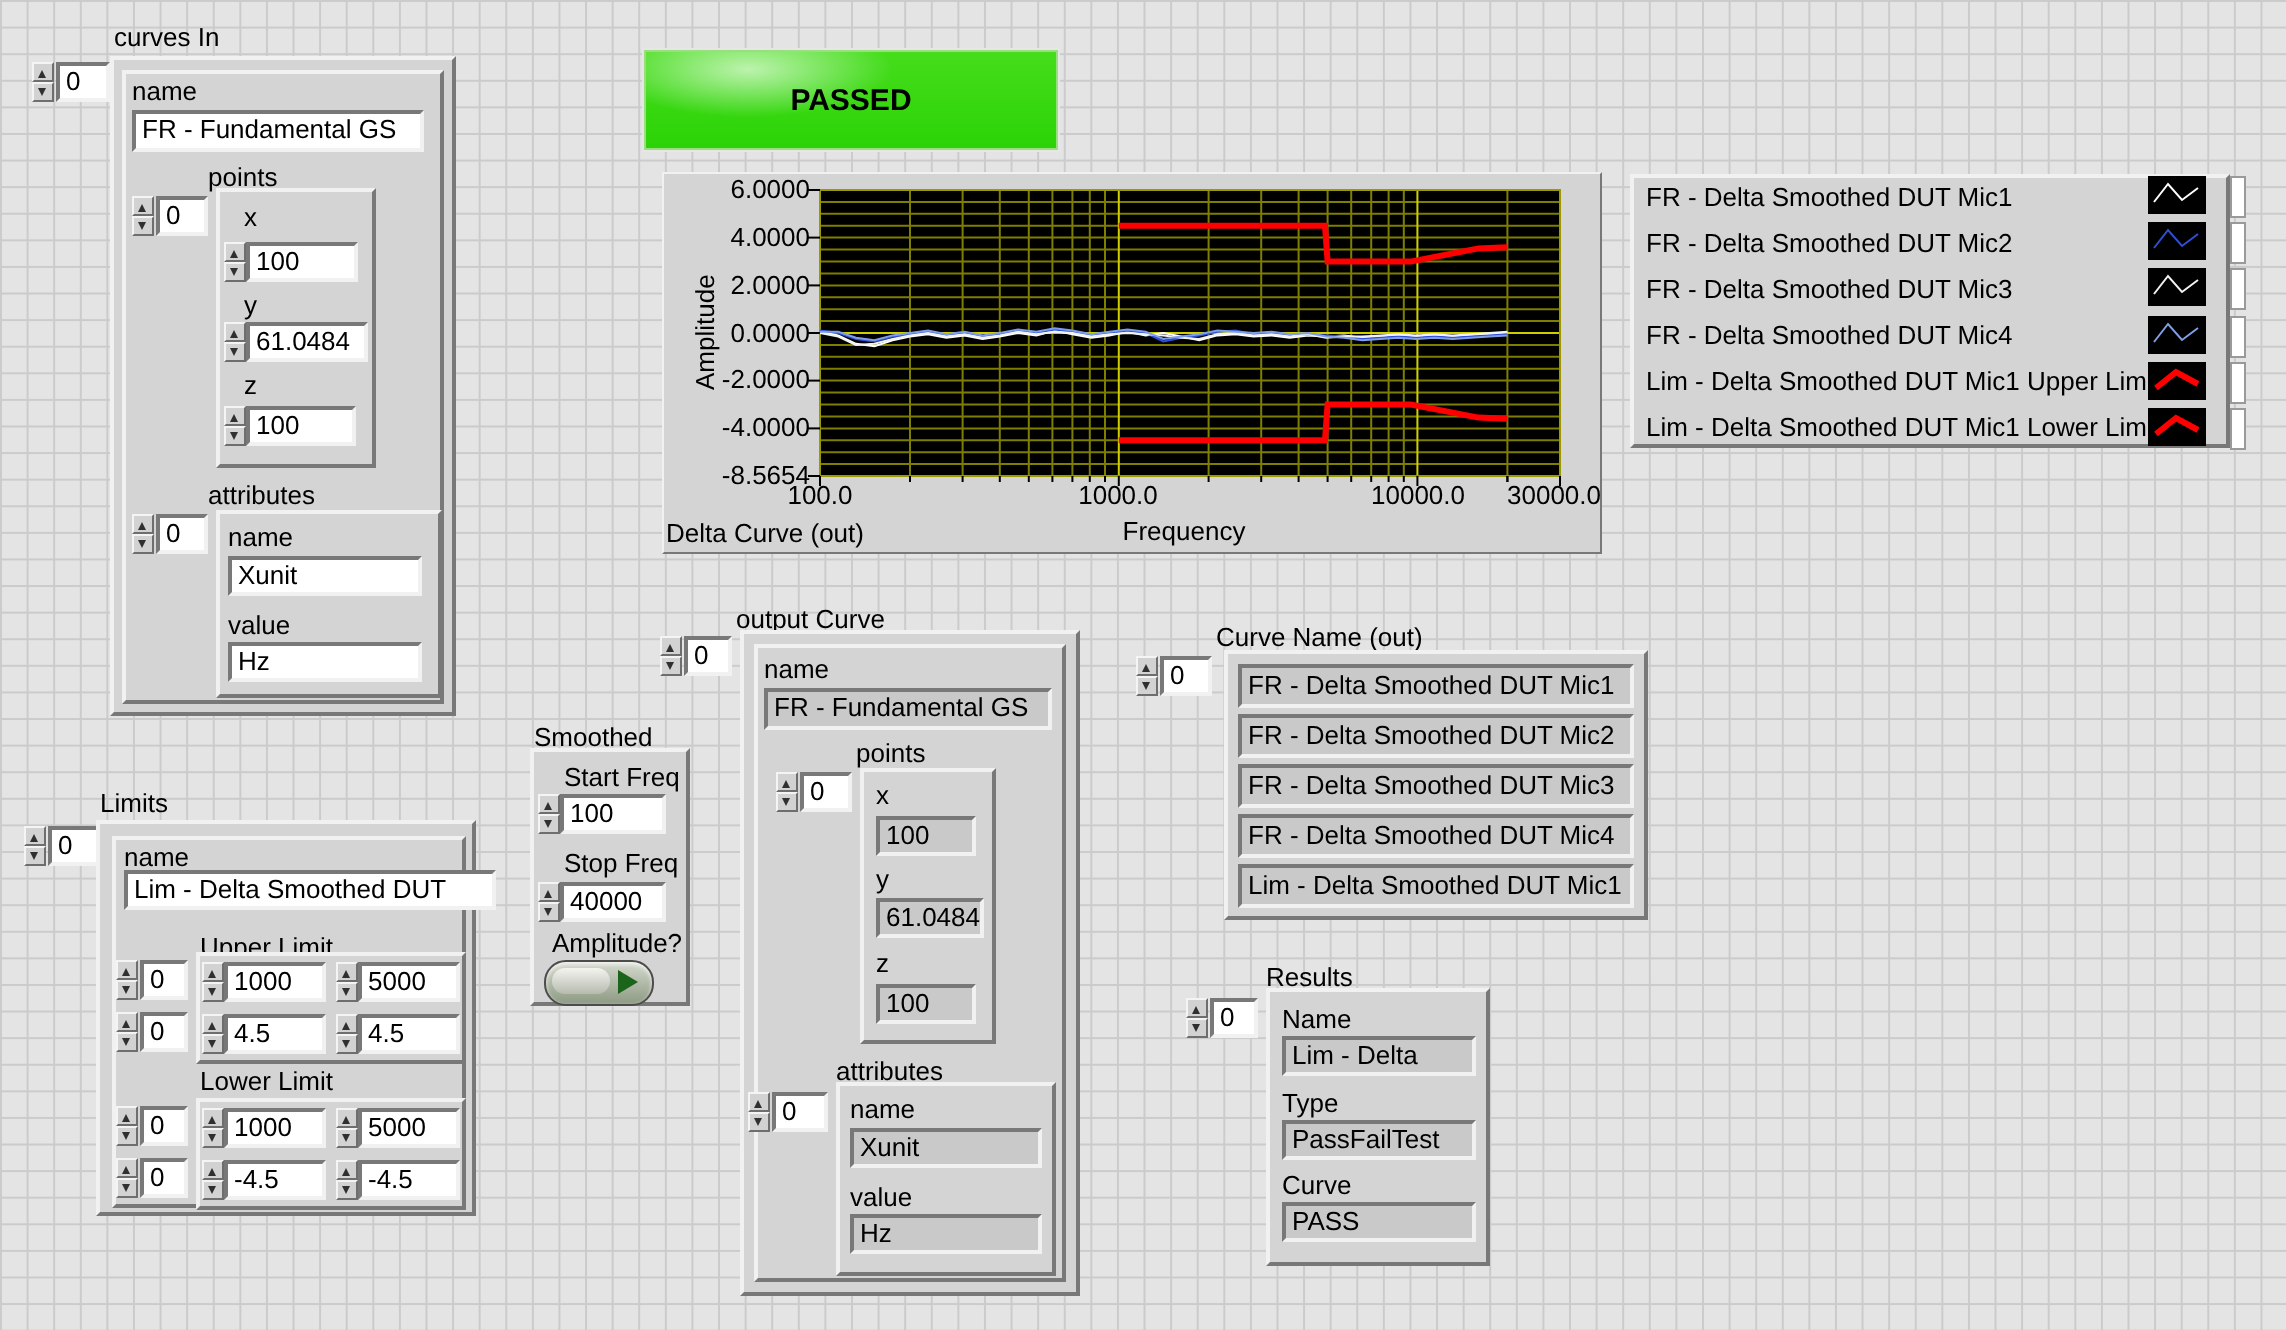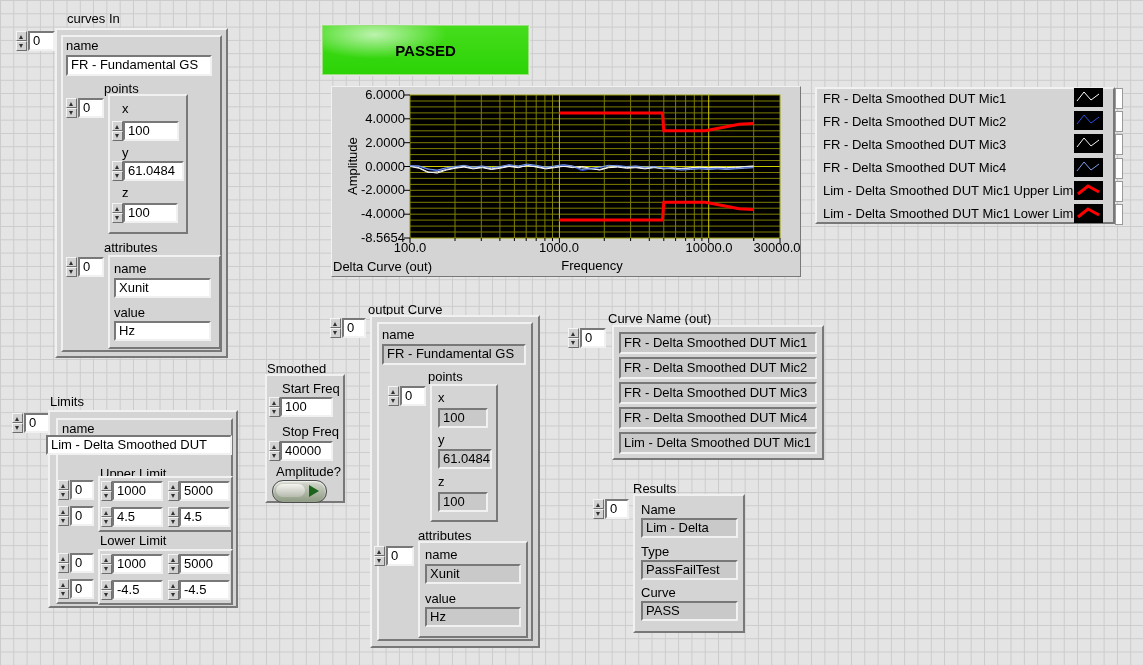--- a/index.html
+++ b/index.html
@@ -45,21 +45,21 @@
     border:1px solid #4c4c4c;background:linear-gradient(180deg,#d6dacf,#8d9a83);
     box-shadow:inset 0 1px 2px rgba(255,255,255,.8);}
   .toggle::before{content:"";position:absolute;left:3px;top:3px;width:29px;height:13px;border-radius:8px;
     background:linear-gradient(180deg,#f4f4f0,#b6bbae);}
   .toggle::after{content:"";position:absolute;right:7px;top:4px;
     border-left:10px solid #1c641c;border-top:6px solid transparent;border-bottom:6px solid transparent;}
 </style>
 </head>
 <body>
 
-<div class="lbl" style="left:67px;top:11px">curves In</div>
+<div class="lbl" style="left:57px;top:11px">curves In</div>
 <div class="spin" style="left:16px;top:31px">
     <span class="up"></span>
     <span class="dn"></span>
   </div>
 <div class="fldw" style="left:28px;top:31px;width:27px;height:20px">0</div>
 <div class="raised" style="left:55px;top:28px;width:173px;height:330px"></div>
 <div class="raised" style="left:61px;top:35px;width:161px;height:317px"></div>
 <div class="lbl" style="left:66px;top:38px">name</div>
 <div class="fldw" style="left:66px;top:55px;width:146px;height:21px">FR - Fundamental GS</div>
 <div class="lbl" style="left:104px;top:81px">points</div>
@@ -101,21 +101,21 @@
 
 <div class="lbl" style="left:50px;top:394px">Limits</div>
 <div class="spin" style="left:12px;top:413px">
     <span class="up"></span>
     <span class="dn"></span>
   </div>
 <div class="fldw" style="left:24px;top:413px;width:28px;height:20px">0</div>
 <div class="raised" style="left:48px;top:410px;width:190px;height:198px"></div>
 <div class="raised" style="left:56px;top:418px;width:177px;height:186px"></div>
 <div class="lbl" style="left:62px;top:421px">name</div>
-<div class="fldw" style="left:46px;top:435px;width:186px;height:20px">Lim - Delta Smoothed DUT</div>
+<div class="fldw" style="left:62px;top:435px;width:186px;height:20px">Lim - Delta Smoothed DUT</div>
 <div class="lbl" style="left:100px;top:466px">Upper Limit</div>
 <div class="spin" style="left:58px;top:480px">
     <span class="up"></span>
     <span class="dn"></span>
   </div>
 <div class="fldw" style="left:70px;top:480px;width:24px;height:20px">0</div>
 <div class="spin" style="left:58px;top:506px">
     <span class="up"></span>
     <span class="dn"></span>
   </div>

